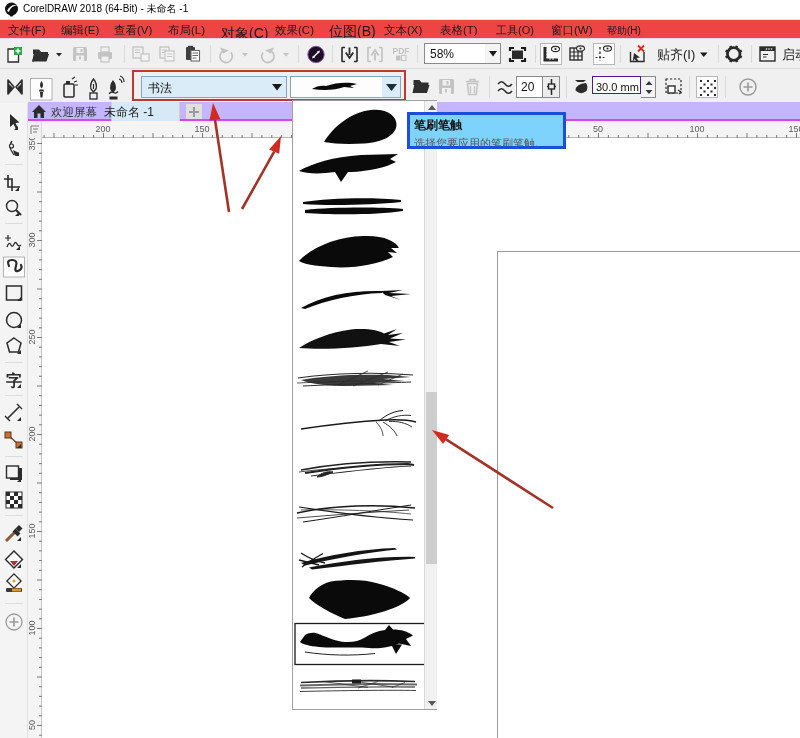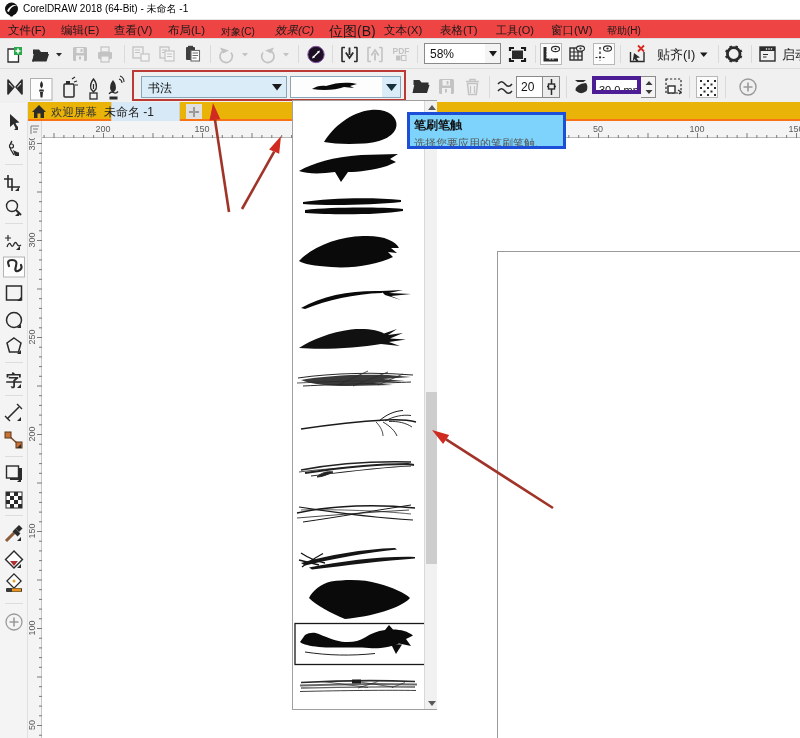--- a/index.html
+++ b/index.html
@@ -12,22 +12,22 @@
 <path d="M3 9 C 6 3 11 2 13 4 C 10 3 6 6 5 10 Z" fill="#fff"></path>
 <path d="M5.5 13 l 4 0 l -1 1.5 l -2 0 z" fill="#111"></path>
 </svg>
 <span class="abs" style="left:23px;top:2px;font-size:10px;color:#000;">CorelDRAW 2018 (64-Bit) - 未命名 -1</span>
 </div>
 <div class="abs" style="left:0;top:19px;width:800px;height:19px;background:#ef4444;border-top:1px solid #e5e5e5;">
     <span class="abs" style="left:8px;top:3px;font-size:11.5px;color:#1a1a1a;">文件(F)</span>
     <span class="abs" style="left:61px;top:3px;font-size:11.5px;color:#1a1a1a;">编辑(E)</span>
     <span class="abs" style="left:114px;top:3px;font-size:11.5px;color:#1a1a1a;">查看(V)</span>
     <span class="abs" style="left:168px;top:3px;font-size:11.5px;color:#1a1a1a;">布局(L)</span>
-    <span class="abs" style="left:221px;top:5px;font-size:10px;color:#1a1a1a;">对象(C)</span>
-    <span class="abs" style="left:275px;top:3px;font-size:11.5px;color:#1a1a1a;font-style:italic;">效果(C)</span>
+    <span class="abs" style="left:221px;top:5px;font-size:14px;color:#1a1a1a;">对象(C)</span>
+    <span class="abs" style="left:275px;top:3px;font-size:11.5px;color:#1a1a1a;">效果(C)</span>
     <span class="abs" style="left:329px;top:3px;font-size:14px;color:#1a1a1a;text-align:center;">位图(B)</span>
     <span class="abs" style="left:384px;top:3px;font-size:11.5px;color:#1a1a1a;">文本(X)</span>
     <span class="abs" style="left:440px;top:3px;font-size:11.5px;color:#1a1a1a;">表格(T)</span>
     <span class="abs" style="left:496px;top:3px;font-size:11px;color:#1a1a1a;">工具(O)</span>
     <span class="abs" style="left:551px;top:3px;font-size:11.5px;color:#1a1a1a;">窗口(W)</span>
     <span class="abs" style="left:607px;top:4px;font-size:10px;color:#1a1a1a;">帮助(H)</span>
   </div>
 <div class="abs" style="left:0;top:38px;width:800px;height:30px;background:#f0f0f0;border-top:1px solid #dcdcdc;">
 <svg class="abs" style="left:0;top:0" width="800" height="30">
       <path d="M8 10 L15 10 L18.5 13.5 L18.5 23 L8 23 Z" fill="#fff" stroke="#2b2b2b" stroke-width="1.3"></path>
@@ -184,41 +184,41 @@
       <rect x="725" y="7" width="1" height="22" fill="#dadada"></rect>
       <circle cx="748" cy="18" r="8" fill="none" stroke="#9a9a9a" stroke-width="1.4"></circle>
       <path d="M748 13.5 v 9 M743.5 18 h 9" stroke="#9a9a9a" stroke-width="1.6"></path>
     </svg>
 <div class="abs" style="left:516px;top:7px;width:27px;height:22px;background:#fff;border:1px solid #8a8a8a;font-size:12px;color:#111;padding:3px 0 0 4px;">20</div>
 <div class="abs" style="left:543px;top:7px;width:17px;height:22px;background:#ececec;border:1px solid #8a8a8a;border-left:none;"></div>
 <svg class="abs" style="left:545px;top:10px" width="13" height="17">
       <path d="M6.5 0 v 16 M2 7.5 h 9" stroke="#2b2b2b" stroke-width="1.5"></path>
       <rect x="3.5" y="5" width="6" height="5" fill="#ececec" stroke="#2b2b2b" stroke-width="1.4"></rect>
     </svg>
-<div class="abs" style="left:592px;top:7px;width:49px;height:18px;background:#fff;border:4px solid #4c1d95;font-size:11px;color:#111;padding:4px 0 0 3px;white-space:nowrap;overflow:hidden;">30.0 mm</div>
+<div class="abs" style="left:592px;top:7px;width:49px;height:18px;background:#fff;border:1px solid #4c1d95;font-size:11px;color:#111;padding:4px 0 0 3px;white-space:nowrap;overflow:hidden;">30.0 mm</div>
 <div class="abs" style="left:641px;top:7px;width:15px;height:22px;background:#f4f4f4;border:1px solid #8a8a8a;border-left:none;"></div>
 <svg class="abs" style="left:645px;top:12px" width="8" height="13">
       <path d="M4 0 L7.5 4 L0.5 4 Z" fill="#3a3a3a"></path>
       <path d="M4 13 L0.5 9 L7.5 9 Z" fill="#3a3a3a"></path>
     </svg>
 </div>
 <div class="abs" style="left:132px;top:70px;width:274px;height:31px;border:2px solid #bc3a35;"></div>
 <div class="abs" style="left:141px;top:76px;width:146px;height:22px;background:#d9ecf8;border:1px solid #87a6ba;font-size:12px;color:#111;padding:3px 0 0 6px;">书法</div>
 <svg class="abs" style="left:272px;top:84px" width="11" height="8">
     <path d="M0 0 l 10 0 l -5 6.5 z" fill="#1a1a1a"></path>
   </svg>
 <div class="abs" style="left:290px;top:76px;width:93px;height:22px;background:#fdfdfd;border:1px solid #87a6ba;"></div>
 <div class="abs" style="left:382px;top:76px;width:19px;height:22px;background:#d9ecf8;border:1px solid #87a6ba;border-left:none;"></div>
 <svg class="abs" style="left:386px;top:84px" width="12" height="8">
     <path d="M0 0 l 11 0 l -5.5 7 z" fill="#16303c"></path>
   </svg>
 <svg class="abs" style="left:310px;top:80px" width="50" height="14" viewBox="0 0 50 14">
 <path d="M 2 9 C 6 6 12 5 16 6 C 24 3 34 2 42 3 L 47 4 L 40 6 L 44 8 L 34 7 C 26 10 14 11 2 9 Z" fill="#0a0a0a"></path>
 </svg>
-<div class="abs" style="left:28px;top:102px;width:772px;height:19px;background:#eab308;border-bottom:2px solid #f97316;">
+<div class="abs" style="left:28px;top:102px;width:772px;height:19px;background:#c4b5fd;border-bottom:2px solid #d946ef;">
 <svg class="abs" style="left:3px;top:2px" width="16" height="15">
       <path d="M8 1 L15 8 L13 8 L13 14 L9.5 14 L9.5 9.5 L6.5 9.5 L6.5 14 L3 14 L3 8 L1 8 Z" fill="#2b2b2b"></path>
     </svg>
 <span class="abs" style="left:23px;top:3px;font-size:11.5px;color:#333;">欢迎屏幕</span>
 <div class="abs" style="left:83px;top:0;width:69px;height:19px;background:#d7e9f7;border-left:1px solid #cfcfcf;border-right:1px solid #cfcfcf;"></div>
 <span class="abs" style="left:76px;top:2px;font-size:12px;color:#222;">未命名 -1</span>
 <div class="abs" style="left:158px;top:2px;width:16px;height:15px;background:#e0e0e0;"></div>
 <svg class="abs" style="left:161px;top:5px" width="10" height="10">
       <path d="M4 0 h2 v4 h4 v2 h-4 v4 h-2 v-4 h-4 v-2 h4 z" fill="#9a9a9a"></path>
     </svg>

